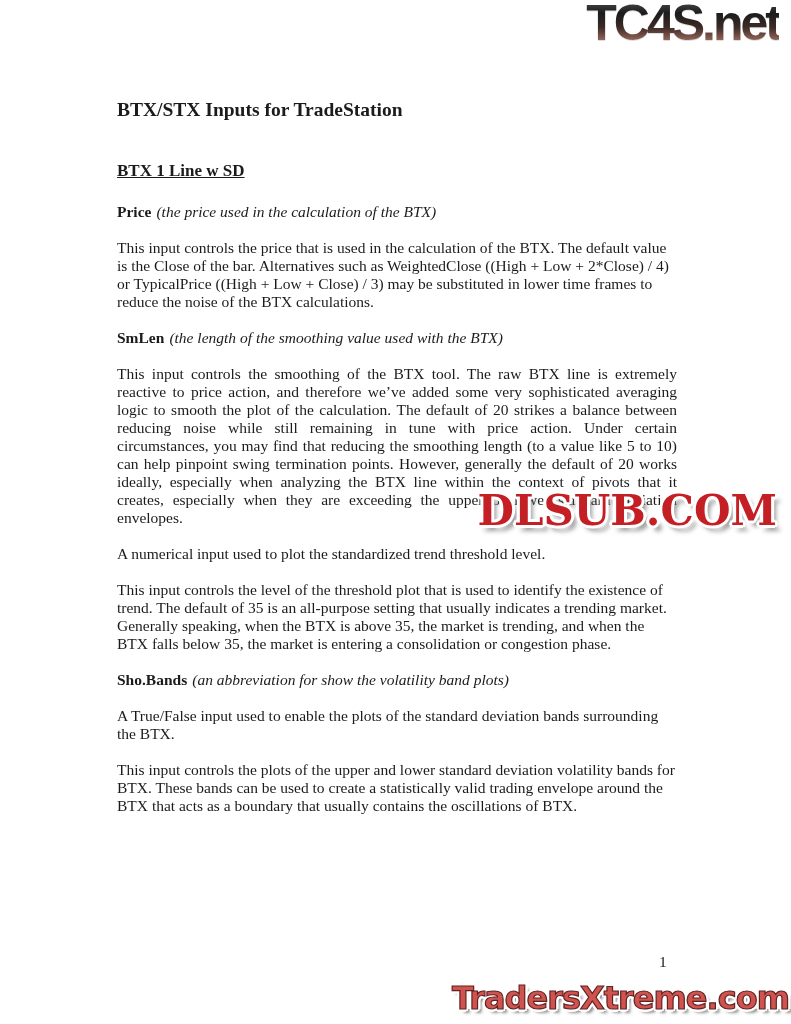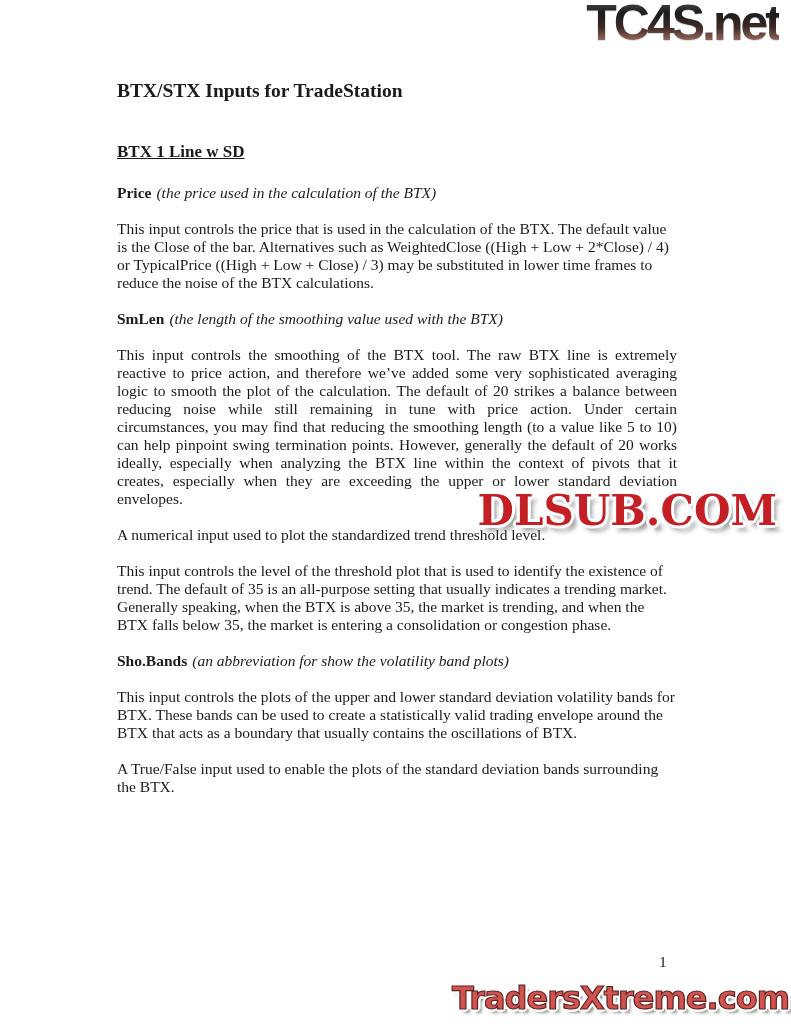--- a/index.html
+++ b/index.html
@@ -20,21 +20,21 @@
     font-size:50px;line-height:54px;
     letter-spacing:-3px;
     background:linear-gradient(180deg,#5a5a5a 0%,#1c1c1c 32%,#3c2a26 58%,#8c6055 80%,#b89a90 100%);
     -webkit-background-clip:text;background-clip:text;
     color:transparent;
     filter:drop-shadow(0 1px 0 #dedede);
   }
 
   .content{
     position:absolute;
-    left:117px;top:79px;
+    left:117px;top:98px;
     width:560px;
     font-size:15.5px;
     line-height:18px;
   }
   .doc-title{
     margin:0 0 40px 0;
     font-size:19.5px;line-height:23px;
     font-weight:bold;
   }
   .section-heading{
@@ -112,22 +112,22 @@
       <strong>SmLen</strong><em>(the length of the smoothing value used with the BTX)</em>
     </p>
     <p class="para justify">This input controls the smoothing of the BTX tool. The raw BTX line is extremely reactive to price action, and therefore we’ve added some very sophisticated averaging logic to smooth the plot of the calculation.  The default of 20 strikes a balance between reducing noise while still remaining in tune with price action.  Under certain circumstances, you may find that reducing the smoothing length (to a value like 5 to 10) can help pinpoint swing termination points.  However, generally the default of 20 works ideally, especially when analyzing the BTX line within the context of pivots that it creates, especially when they are exceeding the upper or lower standard deviation envelopes.</p>
 
     <p class="para">A numerical input used to plot the standardized trend threshold level.</p>
     <p class="para">This input controls the level of the threshold plot that is used to identify the existence of trend.  The default of 35 is an all-purpose setting that usually indicates a trending market.  Generally speaking, when the BTX is above 35, the market is trending, and when the BTX falls below 35, the market is entering a consolidation or congestion phase.</p>
 
     <p class="term-line">
       <strong>Sho.Bands</strong><em>(an abbreviation for show the volatility band plots)</em>
     </p>
+    <p class="para">A True/False input used to enable the plots of the standard deviation bands surrounding the BTX.</p>
     <p class="para">This input controls the plots of the upper and lower standard deviation volatility bands for BTX.  These bands can be used to create a statistically valid trading envelope around the BTX that acts as a boundary that usually contains the oscillations of BTX.</p>
-    <p class="para">A True/False input used to enable the plots of the standard deviation bands surrounding the BTX.</p>
   </main>
 
   <div class="watermark">DLSUB.COM</div>
 
   <div class="page-number">1</div>
 
   <div class="footer-logo">TradersXtreme.com</div>
 
 </div>
 

